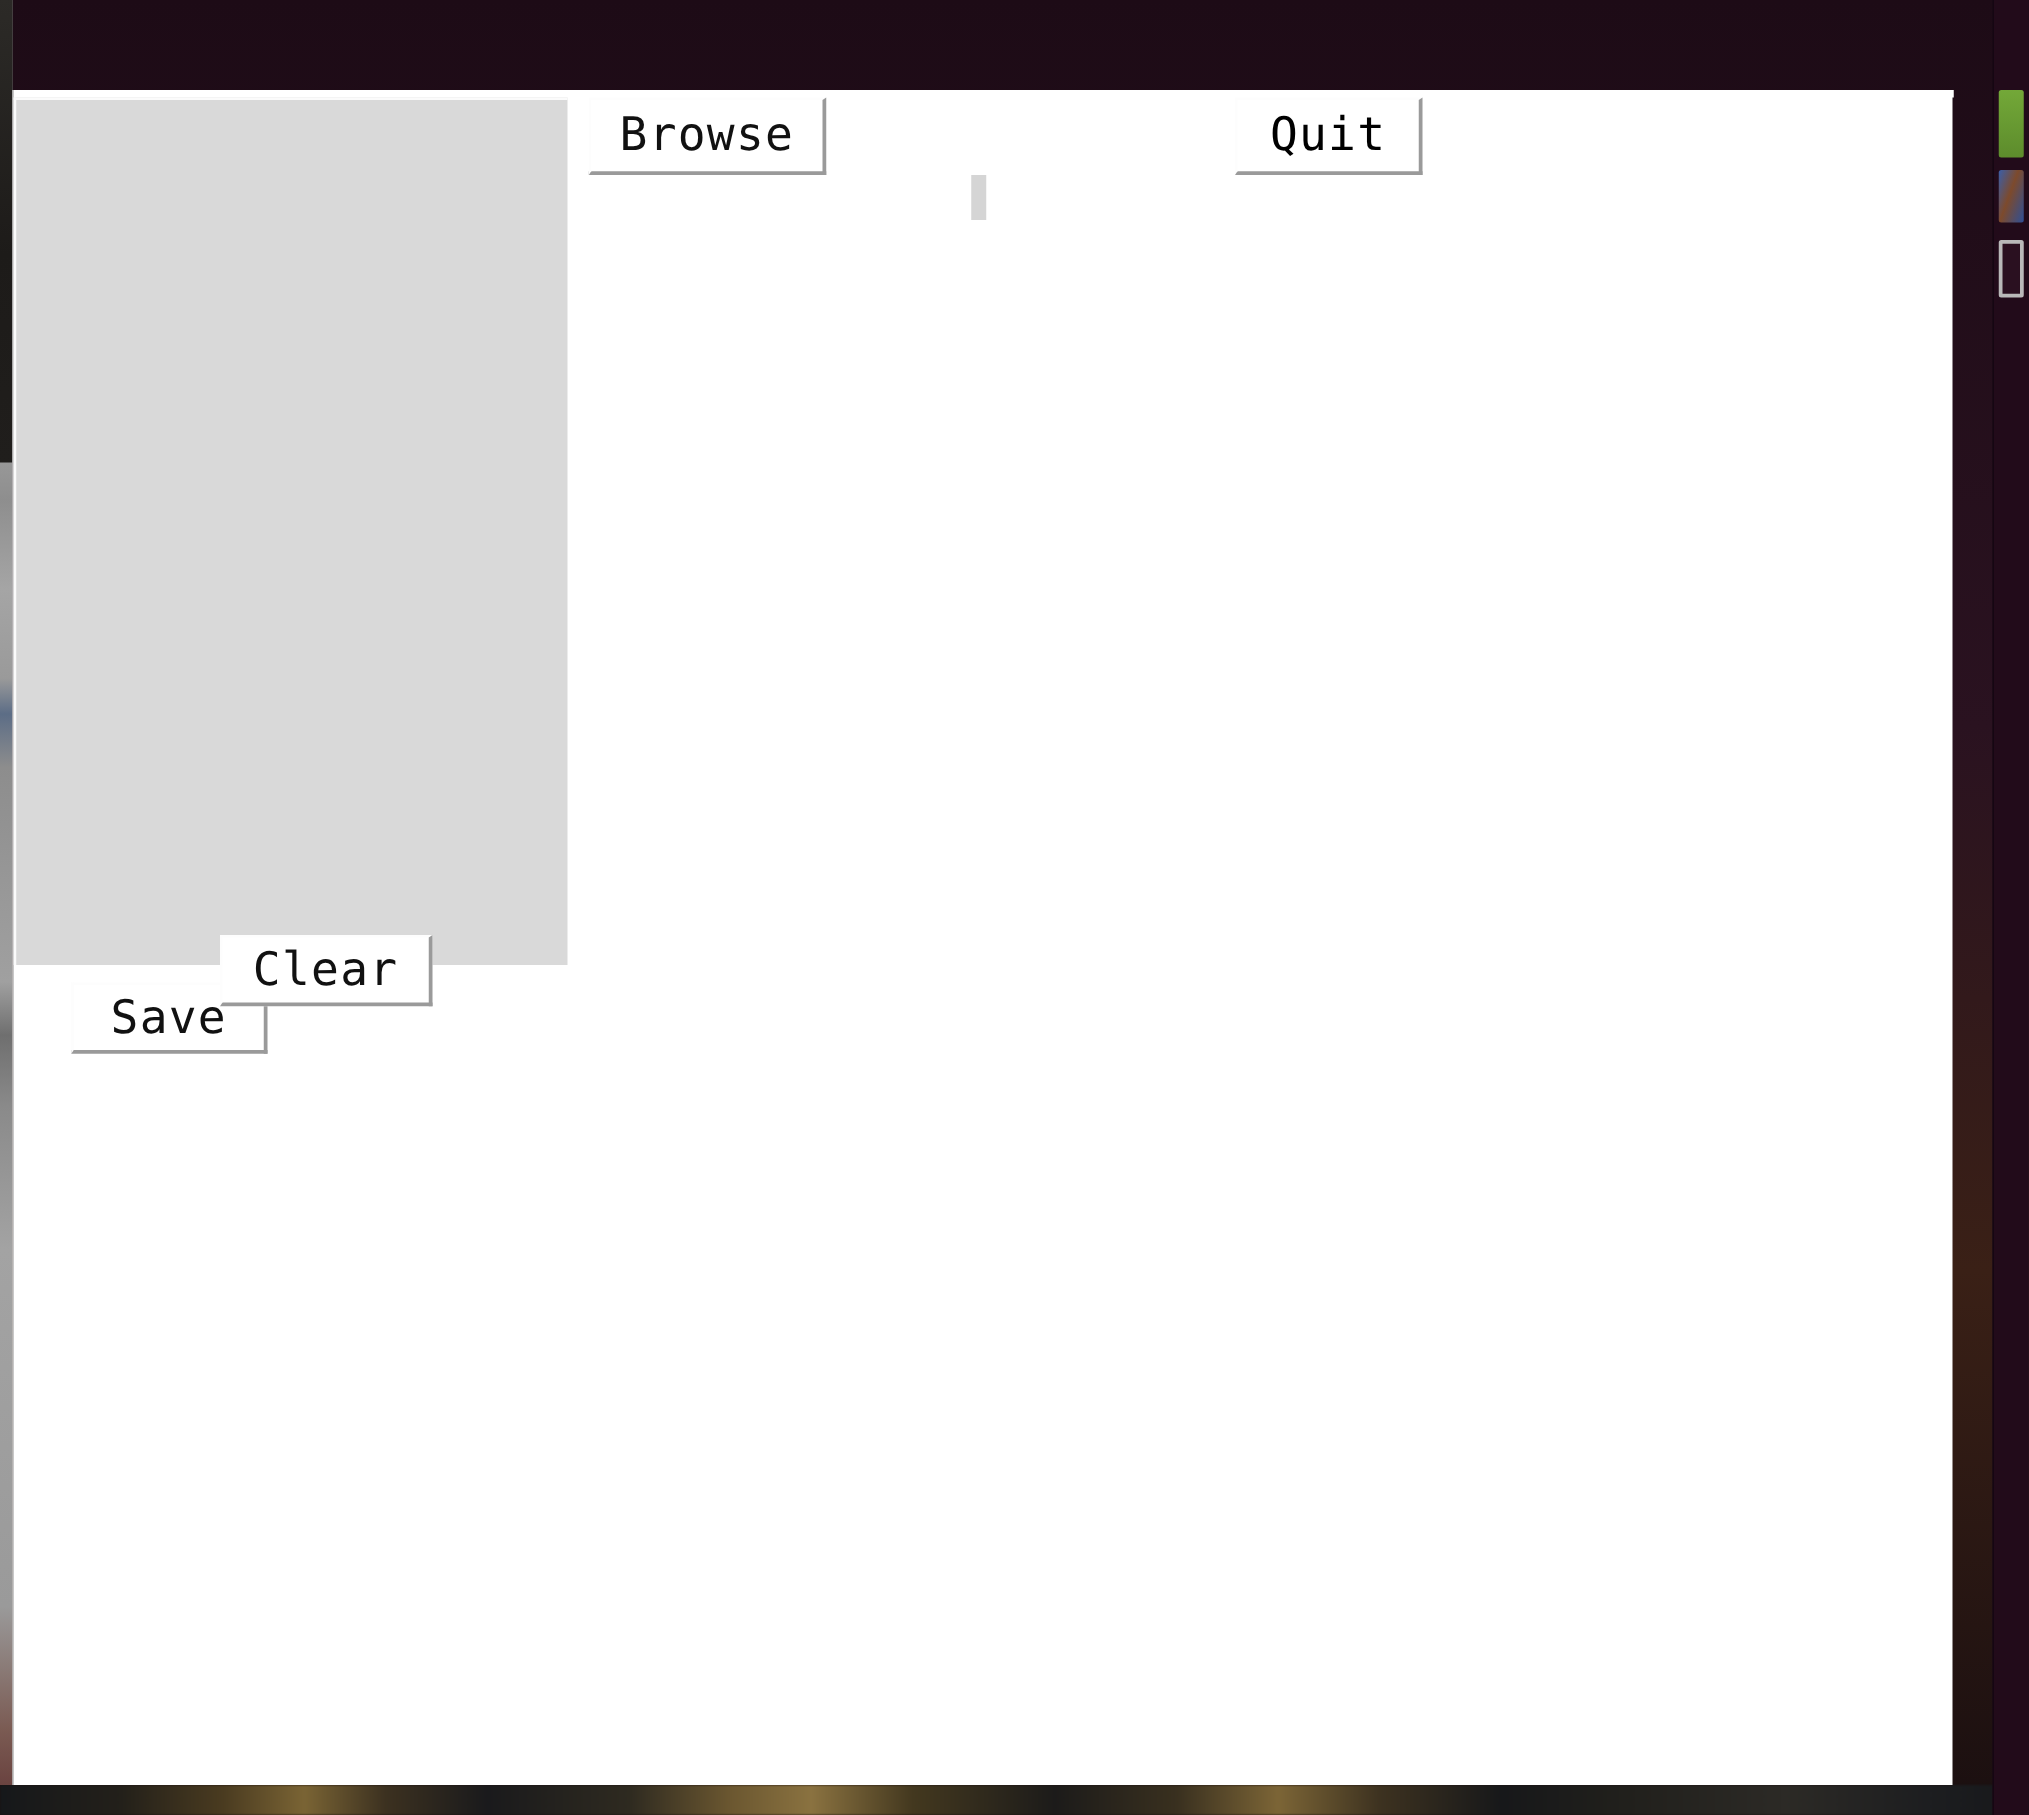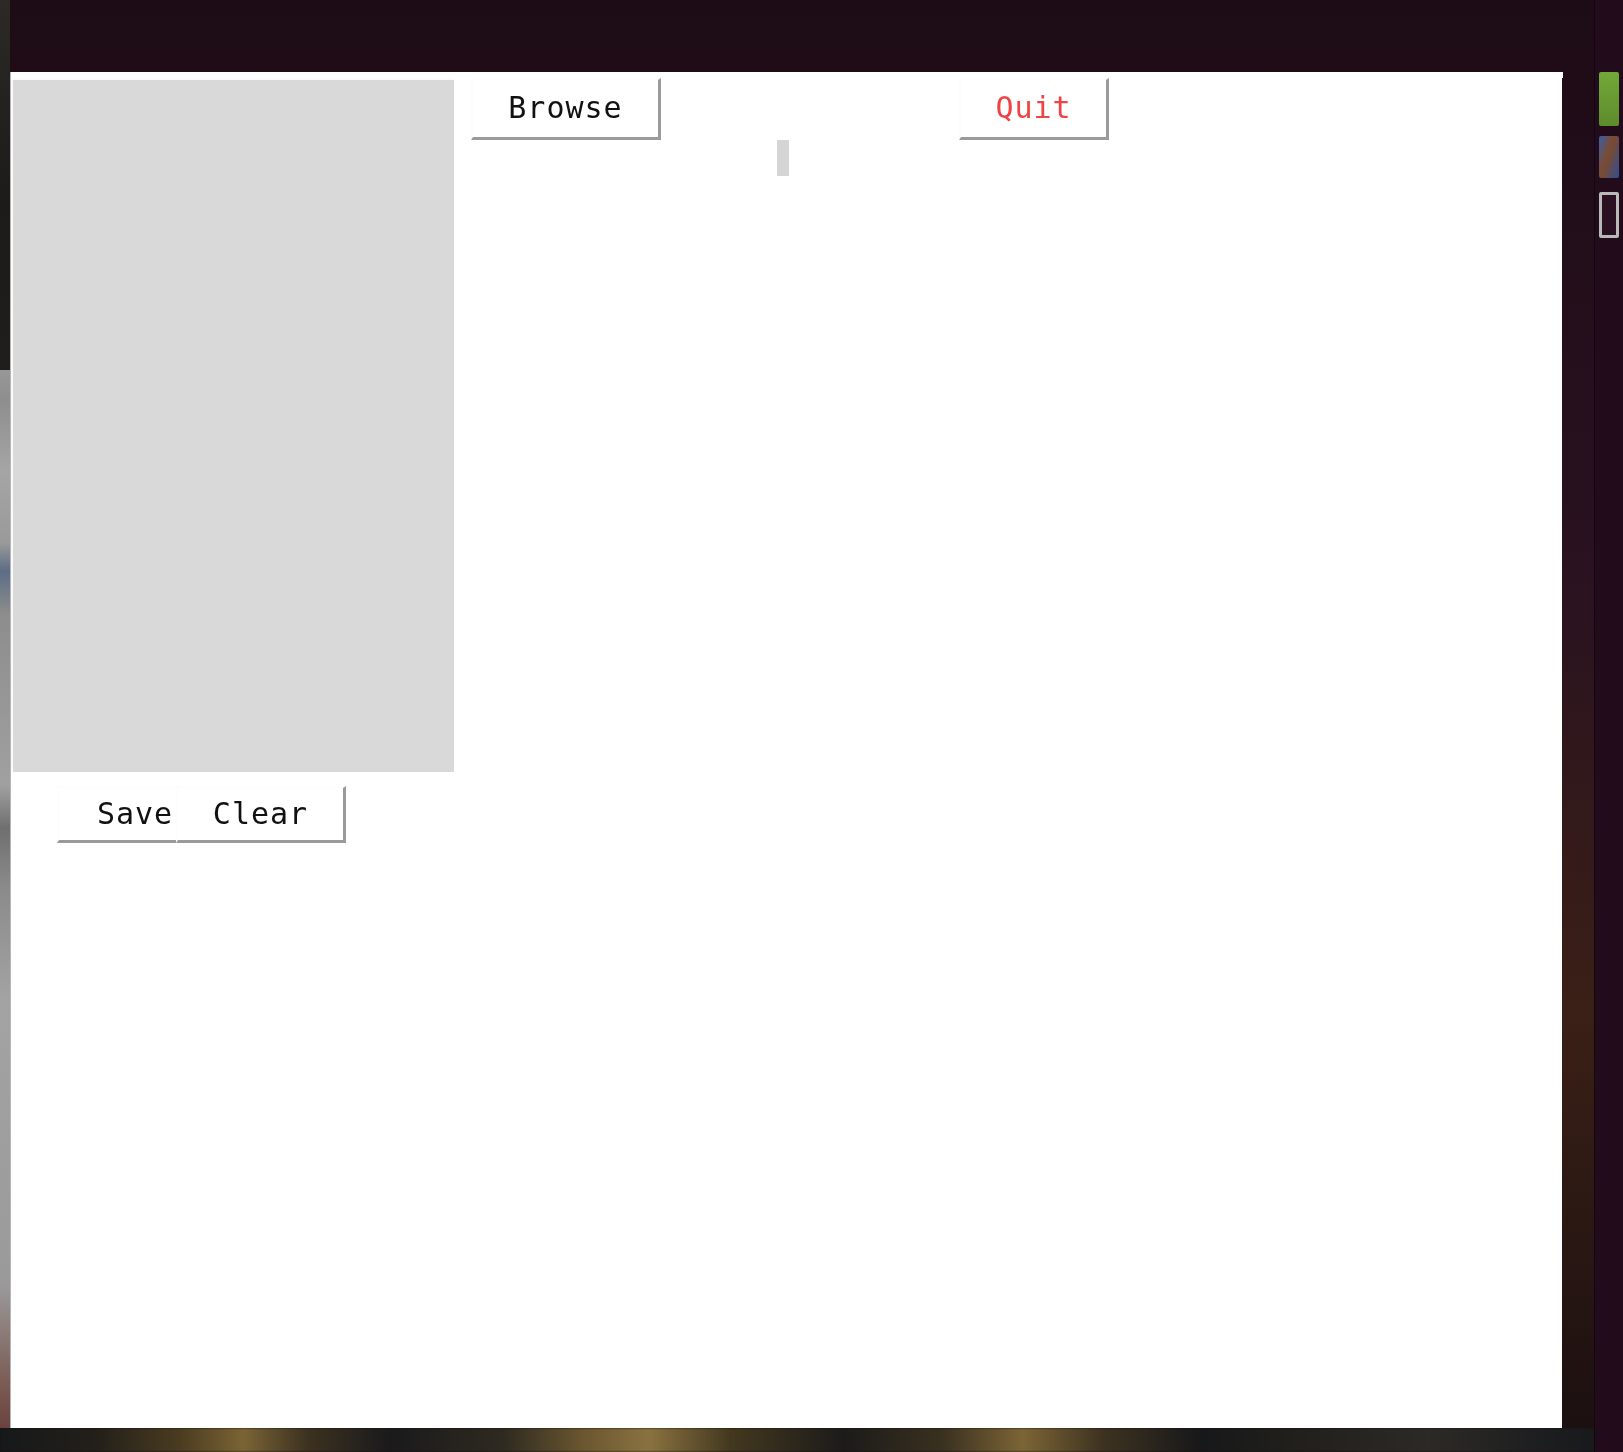--- a/index.html
+++ b/index.html
@@ -151,34 +151,34 @@
   
   .tkbtn {
     position: absolute;
     background: #ffffff;
     border-top: 2px solid #fdfdfd;
     border-left: 2px solid #fdfdfd;
     border-right: 3px solid #9a9a9a;
     border-bottom: 3px solid #9a9a9a;
     box-sizing: border-box;
     font-family: "DejaVu Sans Mono", monospace;
-    font-size: 30px;
+    font-size: 37px;
     color: #111111;
     display: flex;
     align-items: center;
     justify-content: center;
     letter-spacing: 1px;
     cursor: default;
     padding-bottom: 2px;
   }
   #btn-browse     { left: 460px;  top: 6px;  width: 190px; height: 62px; }
   #btn-prediction { left: 658px;  top: 6px;  width: 265px; height: 62px; }
-  #btn-quit       { left: 948px;  top: 6px;  width: 150px; height: 62px; color: #ef4444; }
+  #btn-quit       { left: 977px;  top: 6px;  width: 150px; height: 62px; color: #000000; }
   #btn-save       { left: 0px;    top: 714px; width: 157px; height: 57px; margin-left: 46px; }
-  #btn-clear      { left: 165px;  top: 714px; width: 170px; height: 57px; }
+  #btn-clear      { left: 165px;  top: 676px; width: 170px; height: 57px; }
 
   
   #panel-nub {
     position: absolute;
     left: 766px; top: 68px;
     width: 12px; height: 36px;
     background: #d5d5d5;
   }
   #topbar-shadow {
     position: absolute;

